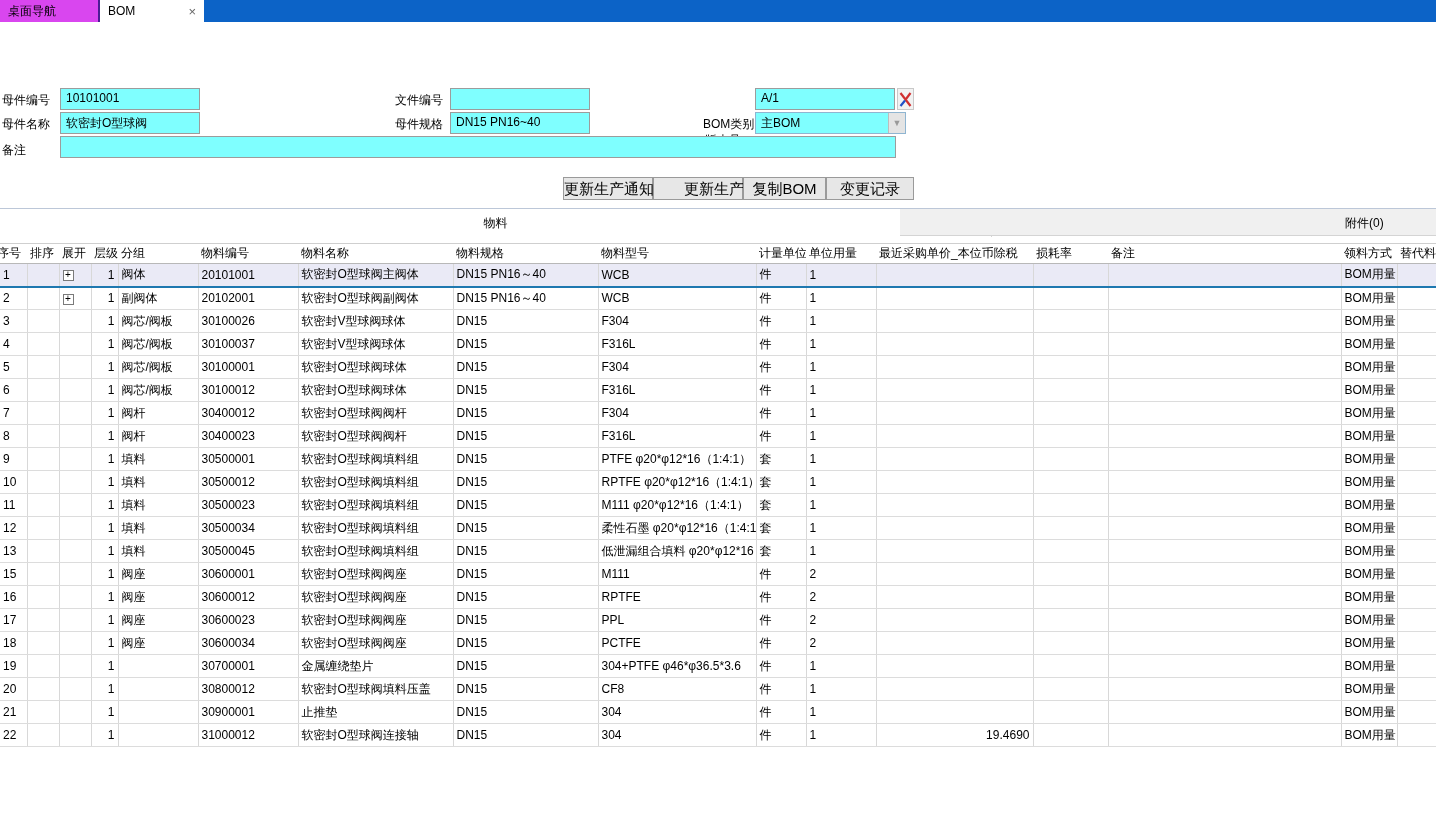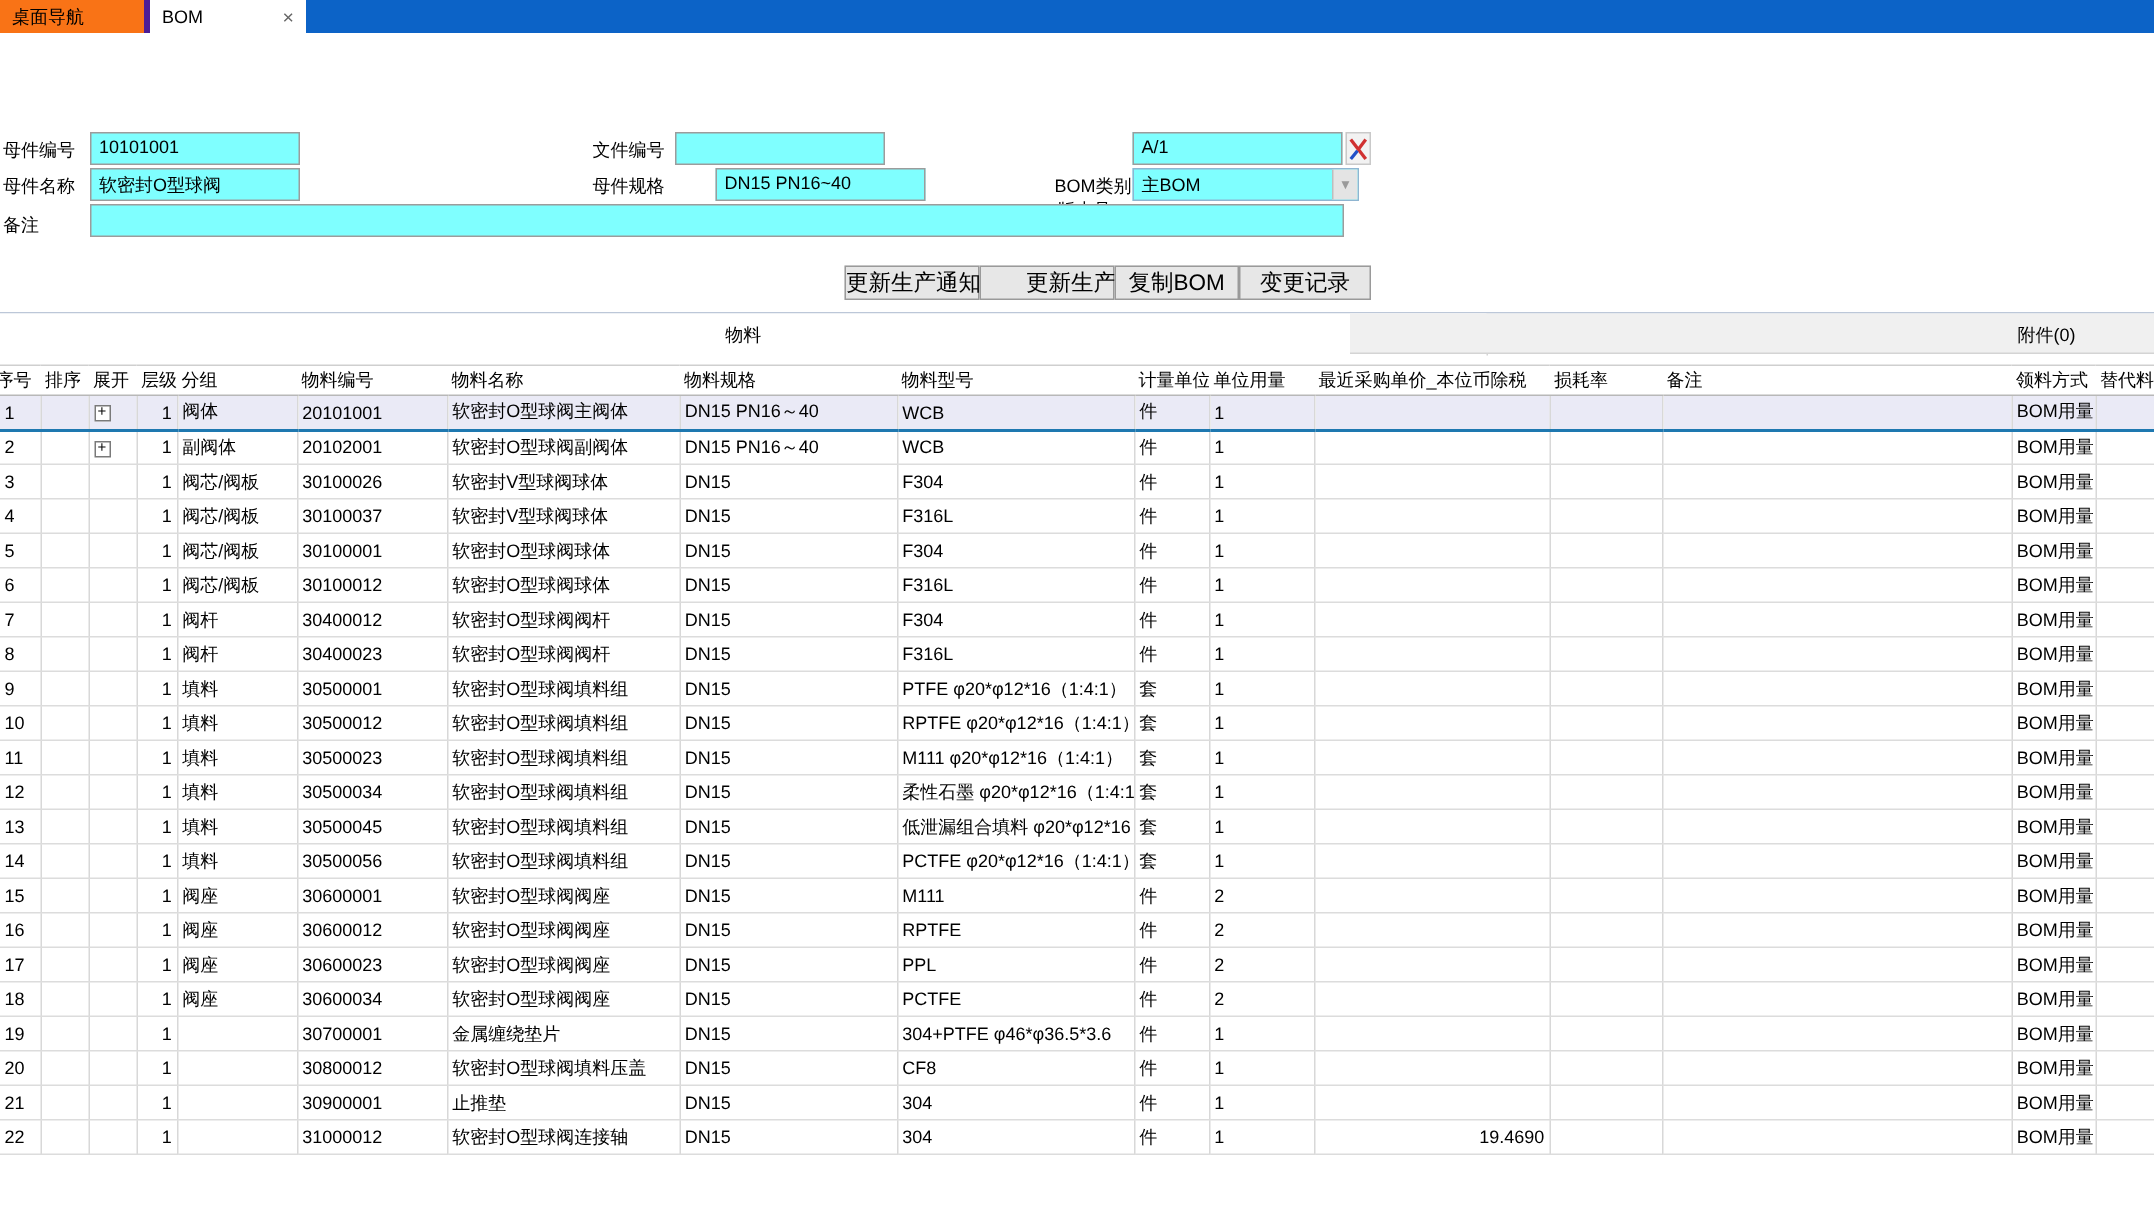--- a/index.html
+++ b/index.html
@@ -3,21 +3,21 @@
 <meta charset="utf-8">
 <style>
   * { margin:0; padding:0; box-sizing:border-box; }
   html,body { width:1436px; height:815px; overflow:hidden; background:#fff;
     font-family:"Liberation Sans", sans-serif; font-size:12px; color:#000; }
   body { position:relative; }
 
   
   .tabbar { position:absolute; top:0; left:0; width:1436px; height:22px; background:#0C63C7; display:flex; }
   .wtab { height:22px; display:flex; align-items:center; padding:0 8px; }
-  .wtab-desktop { width:100px; background:#f97316; border-right:4px solid #4c1d95; }
+  .wtab-desktop { width:100px; background:#d946ef; border-right:2px solid #4c1d95; }
   .wtab-bom { width:104px; background:#fff; justify-content:space-between; }
   .close-x { color:#666; font-size:13px; line-height:13px; cursor:default; }
 
   
   .flabel { position:absolute; white-space:nowrap; }
   .finput { position:absolute; height:22px; background:#7FFFFF; border:1px solid #9C9C9C;
             padding:2px 5px; font:inherit; white-space:nowrap; overflow:hidden; }
   .fcombo { position:absolute; height:22px; background:#7FFFFF; border:1px solid #8FB5D1; display:flex; }
   .fcombo .cval { flex:1; padding:2px 5px; overflow:hidden; white-space:nowrap; }
   .fcombo .cdd { width:17px; background:#E4E4E4; border-left:1px solid #BDBDBD; color:#9A9A9A;
@@ -71,21 +71,21 @@
   <svg width="13" height="15" viewBox="0 0 13 15">
     <line x1="1.5" y1="1" x2="11.5" y2="14" stroke="#D03030" stroke-width="2.2"></line>
     <line x1="11.5" y1="1" x2="7" y2="7" stroke="#D03030" stroke-width="2.2"></line>
     <line x1="6" y1="8.5" x2="1.5" y2="14" stroke="#2050C8" stroke-width="2.2"></line>
   </svg>
 </div>
 
 <span class="flabel" style="left:2px; top:116px;">母件名称</span>
 <div class="finput" style="left:60px; top:112px; width:140px;">软密封O型球阀</div>
 <span class="flabel" style="left:395px; top:116px;">母件规格</span>
-<div class="finput" style="left:450px; top:112px; width:140px;margin-left:27px;">DN15 PN16~40</div>
+<div class="finput" style="left:450px; top:112px; width:140px;">DN15 PN16~40</div>
 <span class="flabel" style="left:703px; top:116px;">BOM类别</span>
 <div class="fcombo" style="left:755px; top:112px; width:151px;">
   <span class="cval">主BOM</span>
   <span class="cdd">▼</span>
 </div>
 
 <span class="flabel" style="left:2px; top:142px;">备注</span>
 <div class="finput" style="left:60px; top:136px; width:836px;"></div>
 
 <button class="ubtn" style="left:563px; width:90px;">更新生产通知单</button>
@@ -370,38 +370,20 @@
         <td>低泄漏组合填料 φ20*φ12*16（1:4:1）</td>
         <td>套</td>
         <td>1</td>
         <td class="al-r"></td>
         <td></td>
         <td></td>
         <td>BOM用量</td>
         <td></td>
       </tr>
       <tr>
-        <td>14</td>
-        <td></td>
-        <td></td>
-        <td class="al-r">1</td>
-        <td>填料</td>
-        <td>30500056</td>
-        <td>软密封O型球阀填料组</td>
-        <td>DN15</td>
-        <td>PCTFE φ20*φ12*16（1:4:1）</td>
-        <td>套</td>
-        <td>1</td>
-        <td class="al-r"></td>
-        <td></td>
-        <td></td>
-        <td>BOM用量</td>
-        <td></td>
-      </tr>
-      <tr>
         <td>15</td>
         <td></td>
         <td></td>
         <td class="al-r">1</td>
         <td>阀座</td>
         <td>30600001</td>
         <td>软密封O型球阀阀座</td>
         <td>DN15</td>
         <td>M111</td>
         <td>件</td>

